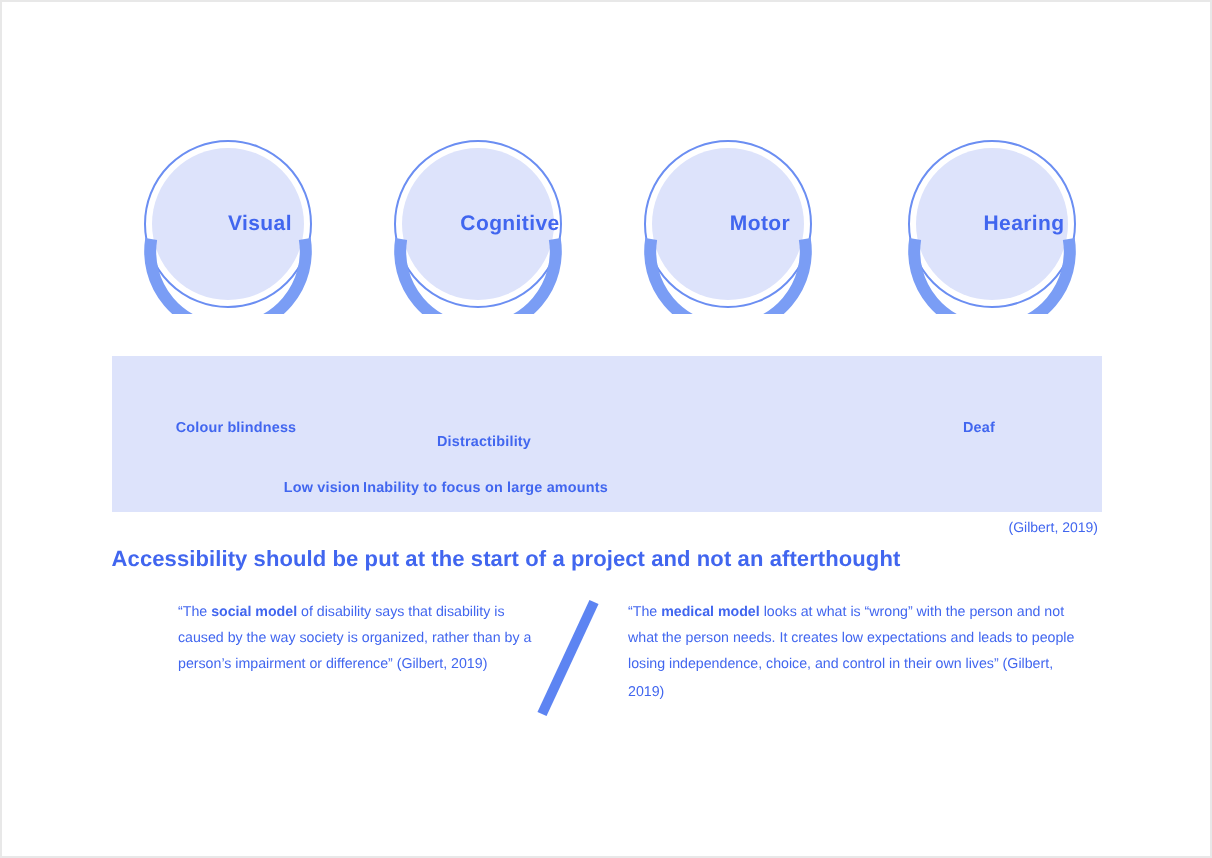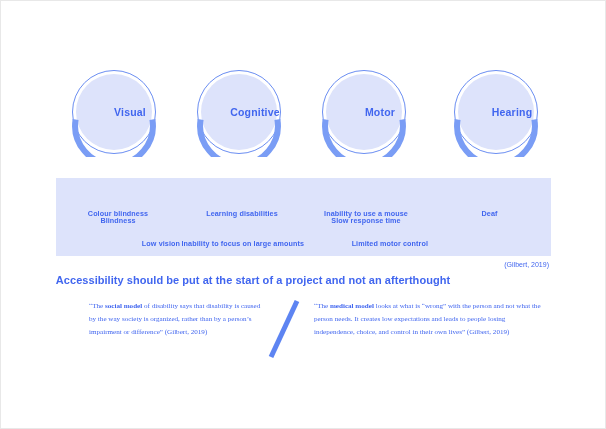--- a/index.html
+++ b/index.html
@@ -118,21 +118,20 @@
     width: 34px;
     height: 64px;
   }
 
   
   .quote {
     position: absolute;
     font-size: 7.1px;
     line-height: 13.2px;
     color: #4166ef;
-    font-family: Liberation Serif, serif;
   }
   .quote b { font-weight: bold; }
   .quote-left {
     left: 88px;
     top: 299px;
     width: 178px;
   }
   .quote-right {
     left: 313px;
     top: 299px;
@@ -181,34 +180,28 @@
       </svg>
       <div class="circle-label">Hearing</div>
     </div>
 
   </div>
 
   <div class="panel">
 
     <div class="panel-col" style="left:0px; width:124px;">
       <div class="panel-item r0">Colour blindness</div>
-      <div class="panel-item r1">Blindness</div>
       <div class="panel-item r2">Low vision</div>
     </div>
 
     <div class="panel-col" style="left:124px; width:124px;">
-      <div class="panel-item r0">Learning disabilities</div>
+      <div class="panel-item r1">Distractibility</div>
       <div class="panel-item r2">Inability to focus on large amounts</div>
     </div>
 
-    <div class="panel-col" style="left:248px; width:124px;">
-      <div class="panel-item r0">Inability to use a mouse</div>
-      <div class="panel-item r1">Slow response time</div>
-      <div class="panel-item r2">Limited motor control</div>
-    </div>
 
     <div class="panel-col" style="left:372px; width:123px;">
       <div class="panel-item r0">Deaf</div>
       <div class="panel-item r2"></div>
     </div>
 
   </div>
 
   <div class="citation-top">(Gilbert, 2019)</div>
 

